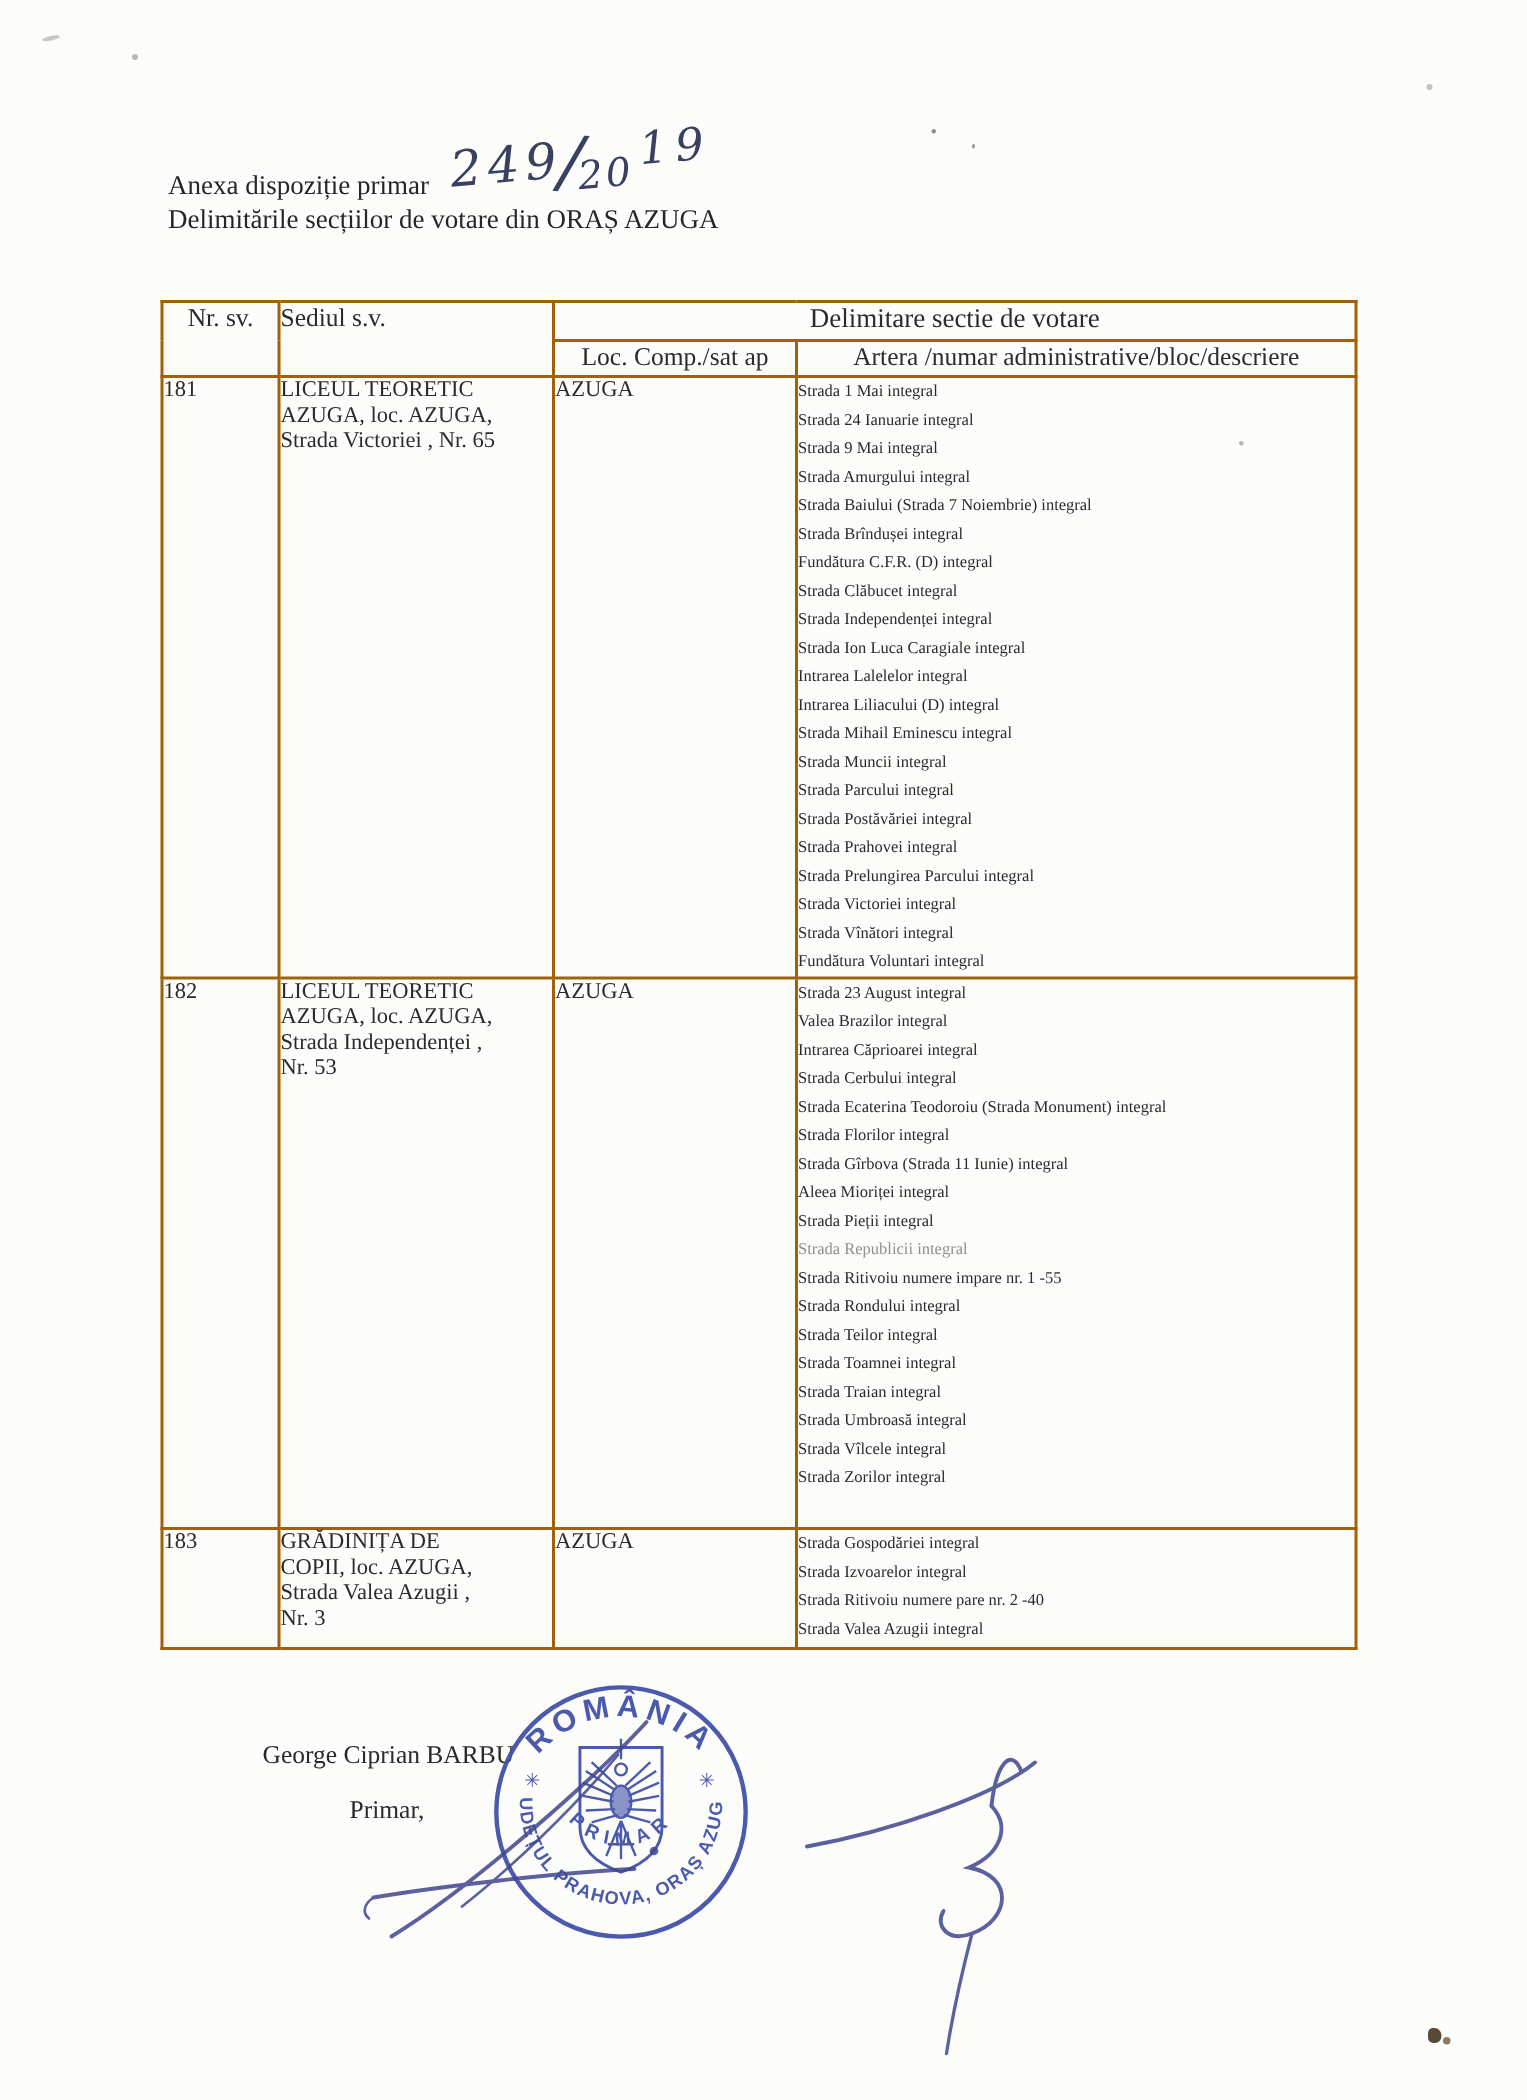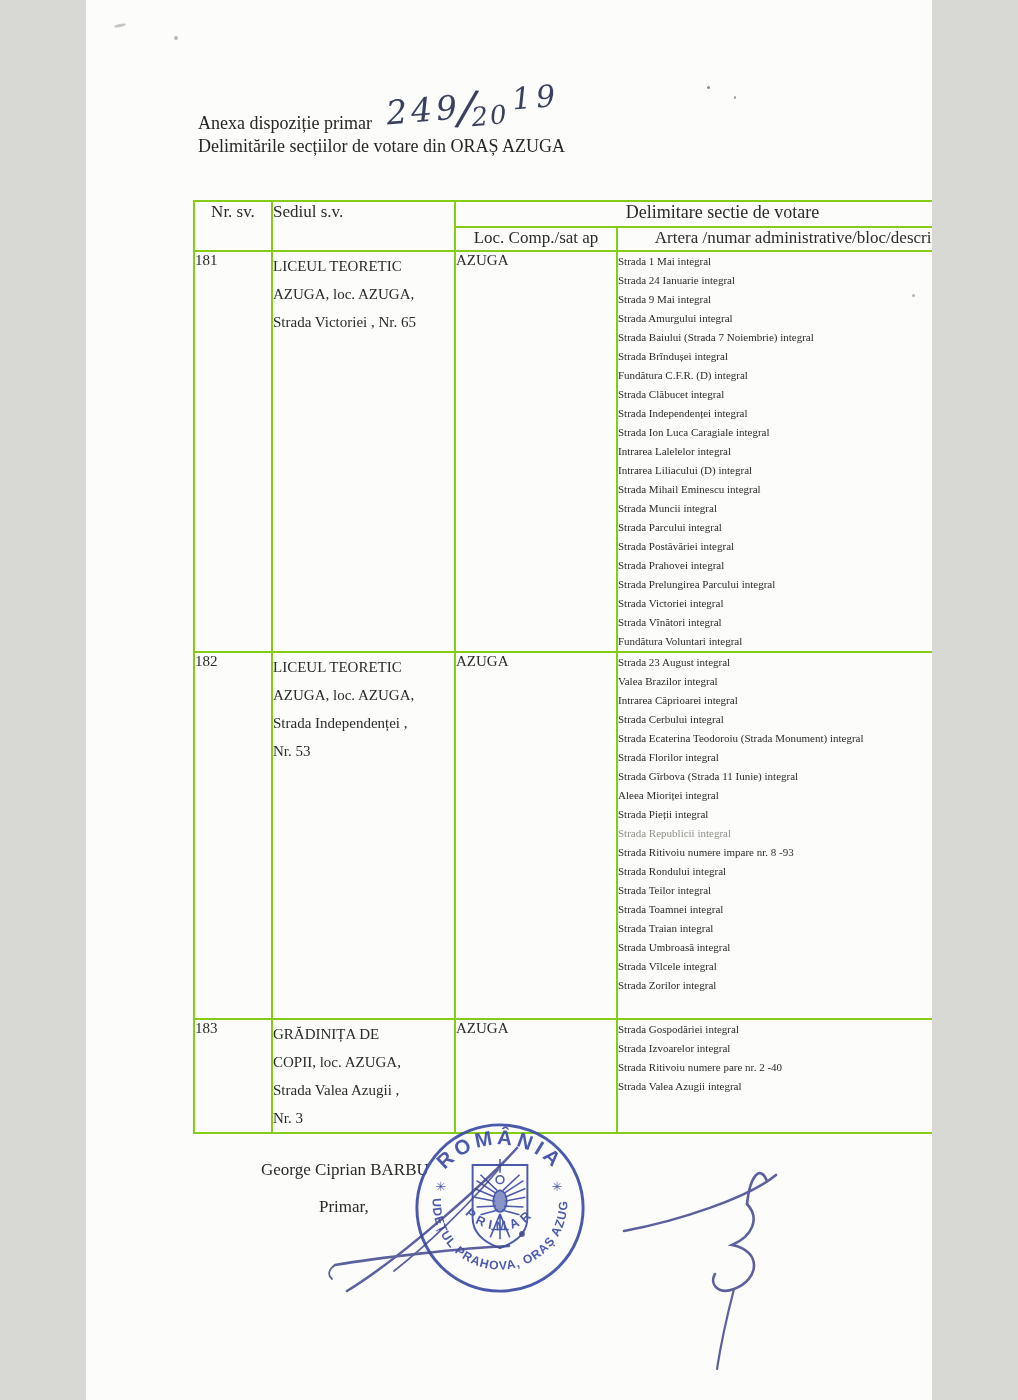--- a/index.html
+++ b/index.html
@@ -1,17 +1,17 @@
 <!DOCTYPE html>
 <html><head>
 <meta charset="utf-8">
 <style>
   html,body { margin:0; padding:0; background:#d8d8d4; }
   .page {
-    position:relative; width:846px; height:1400px; margin:0 auto;
+    position:relative; width:1018px; height:1400px; margin:0 auto;
     background:#fcfcfa; overflow:hidden;
     font-family:"Liberation Serif", serif; color:#2a2a2a;
   }
 
   
   .doc-header { position:absolute; left:112px; top:112px; font-size:18px; line-height:22.5px; color:#262626; }
   .hw {
     position:absolute; left:300px; top:80px; color:#3a4160;
     font-family:"DejaVu Serif", serif; font-style:italic;
     transform:rotate(-5deg); white-space:nowrap;
@@ -20,31 +20,31 @@
   .hw .slash { font-size:46px; display:inline-block; transform:rotate(8deg); margin:0 -4px 0 -2px; vertical-align:-6px; }
   .hw .p2 { font-size:26px; display:inline-block; transform:translateY(9px); letter-spacing:2px; }
   .hw .p3 { font-size:30px; display:inline-block; transform:translateY(-4px); margin-left:5px; letter-spacing:5px; }
 
   
   table.delim {
     position:absolute; left:107px; top:200px; width:796px;
     border-collapse:collapse; table-layout:fixed;
   }
   table.delim th, table.delim td {
-    border:2px solid #84cc16; vertical-align:top;
+    border:2px solid #a16207; vertical-align:top;
     font-weight:normal; color:#2b2b2b; padding:0;
   }
   th.h-nr    { font-size:17px; text-align:center; padding-top:8px; }
   th.h-sediu { font-size:17px; text-align:left; padding-top:8px; }
   th.h-delim { font-size:18px; text-align:center; height:24px; padding-top:3px; }
   th.h-loc   { font-size:17px; text-align:center; height:22px; padding-top:2px; }
   th.h-art   { font-size:17px; text-align:center; height:22px; padding-top:2px;margin-left:19px; }
 
   td.col-nr     { font-size:15px; padding:6px 0 0 11px; }
-  td.col-sediu  { font-size:15px; line-height:28px; padding:4px 14px 0 8px; white-space:pre-line; }
+  td.col-sediu  { font-size:15px; line-height:17px; padding:4px 14px 0 8px; white-space:pre-line; }
   td.col-loc    { font-size:15px; padding:4px 0 0 9px; }
   td.col-artera { font-size:11px; line-height:19px; padding:2px 41px 0 12px; }
   .street-line  { min-height:19px; }
   .street-line.faded { color:#90908a; filter:blur(0.4px); }
 
   
   .f-primar-title { position:absolute; left:233px; top:1197px; font-size:17px; }
   .f-primar-name  { position:absolute; left:175px; top:1160px; font-size:17px; }
   .f-secretar { position:absolute; left:500px; top:1180px; width:225px; text-align:center; font-size:17px; line-height:23px; }
 
@@ -128,21 +128,21 @@
             <div class="street-line">Strada 23 August integral</div>
             <div class="street-line">Valea Brazilor integral</div>
             <div class="street-line">Intrarea Căprioarei integral</div>
             <div class="street-line">Strada Cerbului integral</div>
             <div class="street-line">Strada Ecaterina Teodoroiu (Strada Monument) integral</div>
             <div class="street-line">Strada Florilor integral</div>
             <div class="street-line">Strada Gîrbova (Strada 11 Iunie) integral</div>
             <div class="street-line">Aleea Mioriței integral</div>
             <div class="street-line">Strada Pieții integral</div>
             <div class="street-line faded">Strada Republicii integral</div>
-            <div class="street-line">Strada Ritivoiu numere impare nr. 8 -93</div>
+            <div class="street-line">Strada Ritivoiu numere impare nr. 1 -55</div>
             <div class="street-line">Strada Rondului integral</div>
             <div class="street-line">Strada Teilor integral</div>
             <div class="street-line">Strada Toamnei integral</div>
             <div class="street-line">Strada Traian integral</div>
             <div class="street-line">Strada Umbroasă integral</div>
             <div class="street-line">Strada Vîlcele integral</div>
             <div class="street-line">Strada Zorilor integral</div>
           </td>
         </tr>
         <tr>

